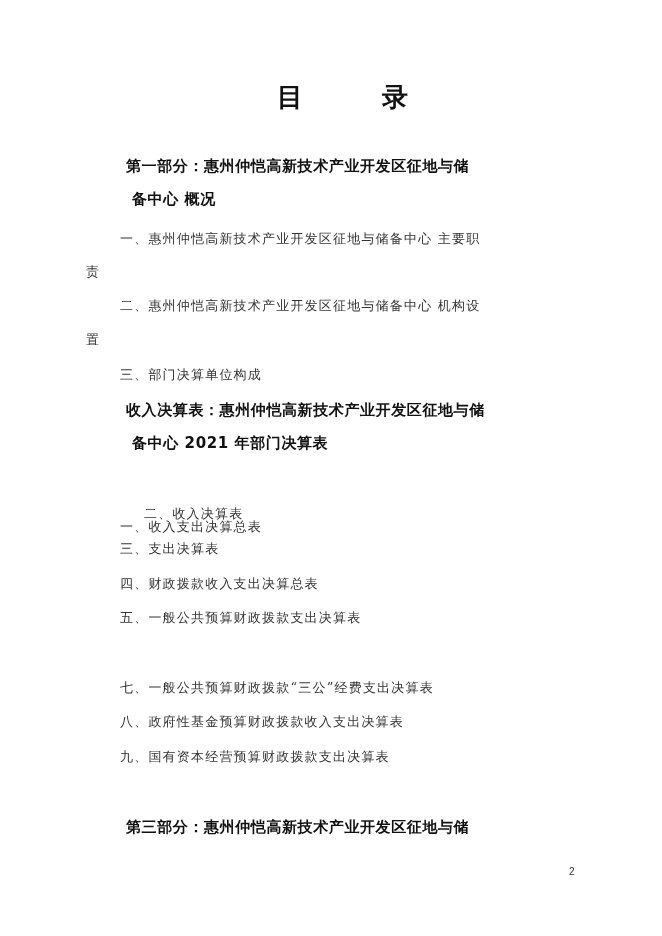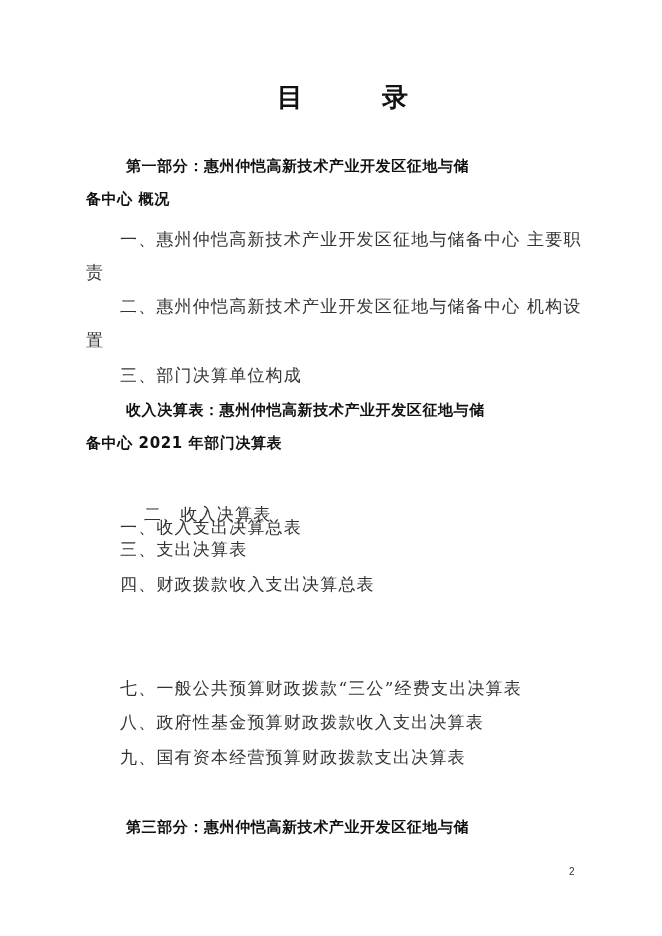--- a/index.html
+++ b/index.html
@@ -44,25 +44,25 @@
     left: 86px;
     width: 490px;
     font-family: "DejaVu Sans", "Liberation Sans", sans-serif;
     font-weight: bold;
     font-size: 15px;
     color: #111;
     line-height: 33px;
     letter-spacing: 0.6px;
   }
   .part .indent { padding-left: 40px; display: block; white-space: nowrap; }
-  .part .cont { display: block; white-space: nowrap; }
+  .part .cont { display: block; white-space: nowrap; margin-left: 46px; }
 
   .item {
     position: absolute;
-    font-size: 17px;
+    font-size: 13px;
     color: #333;
     line-height: 20px;
     white-space: nowrap;
     letter-spacing: 1.2px;
   }
   .item.first { left: 120px; }
   .item.wrap { left: 86px; }
 
   .page-number {
     position: absolute;
@@ -98,20 +98,21 @@
 
   <div class="part" style="top:394px;">
     <span class="indent">收入决算表：惠州仲恺高新技术产业开发区征地与储</span>
     <span class="cont">备中心 2021 年部门决算表</span>
   </div>
 
   <div class="item first" style="top:469px;margin-top:48px;">一、收入支出决算总表</div>
   <div class="item first" style="top:504px;margin-left:24px;">二、收入决算表</div>
   <div class="item first" style="top:539px;">三、支出决算表</div>
   <div class="item first" style="top:574px;">四、财政拨款收入支出决算总表</div>
+  <div class="item first" style="top:608px;">五、一般公共预算财政拨款支出决算表</div>
   <div class="item first" style="top:678px;">七、一般公共预算财政拨款“三公”经费支出决算表</div>
   <div class="item first" style="top:712px;">八、政府性基金预算财政拨款收入支出决算表</div>
   <div class="item first" style="top:747px;">九、国有资本经营预算财政拨款支出决算表</div>
 
   <div class="part" style="top:811px;">
     <span class="indent">第三部分：惠州仲恺高新技术产业开发区征地与储</span>
   </div>
 
   <div class="page-number">2</div>
 </div>

